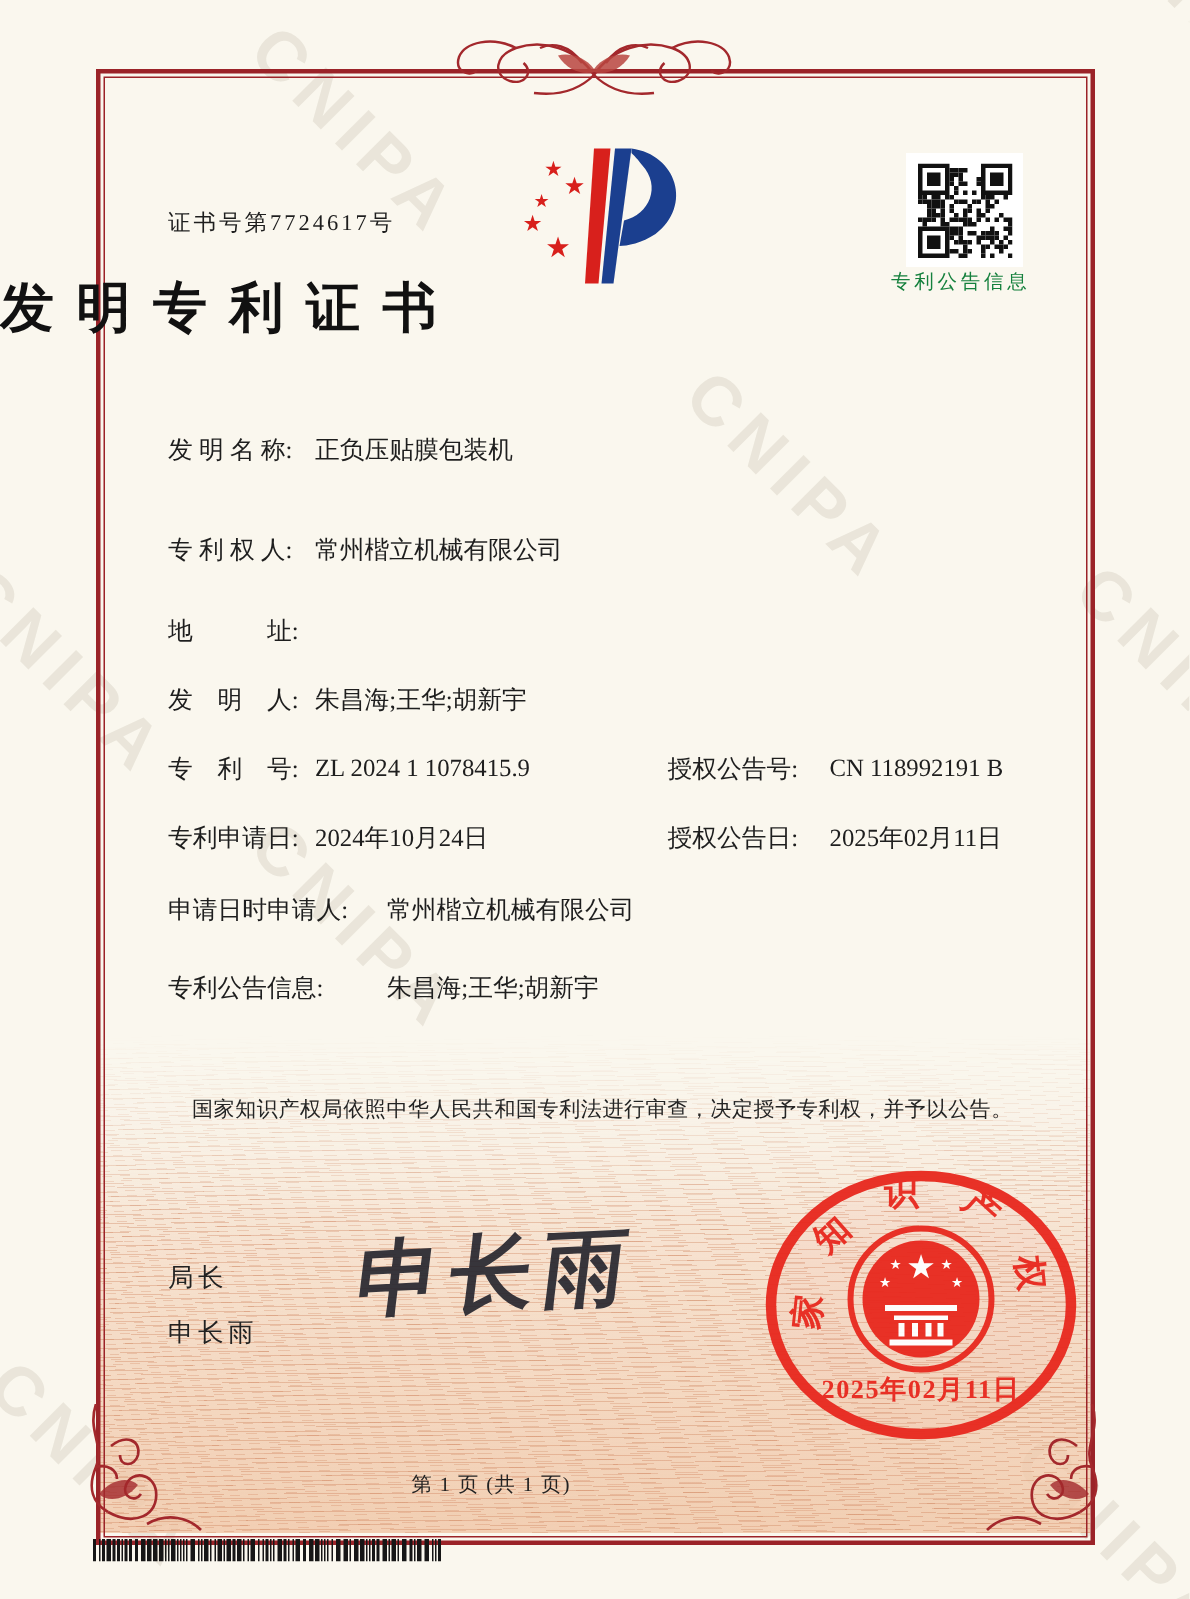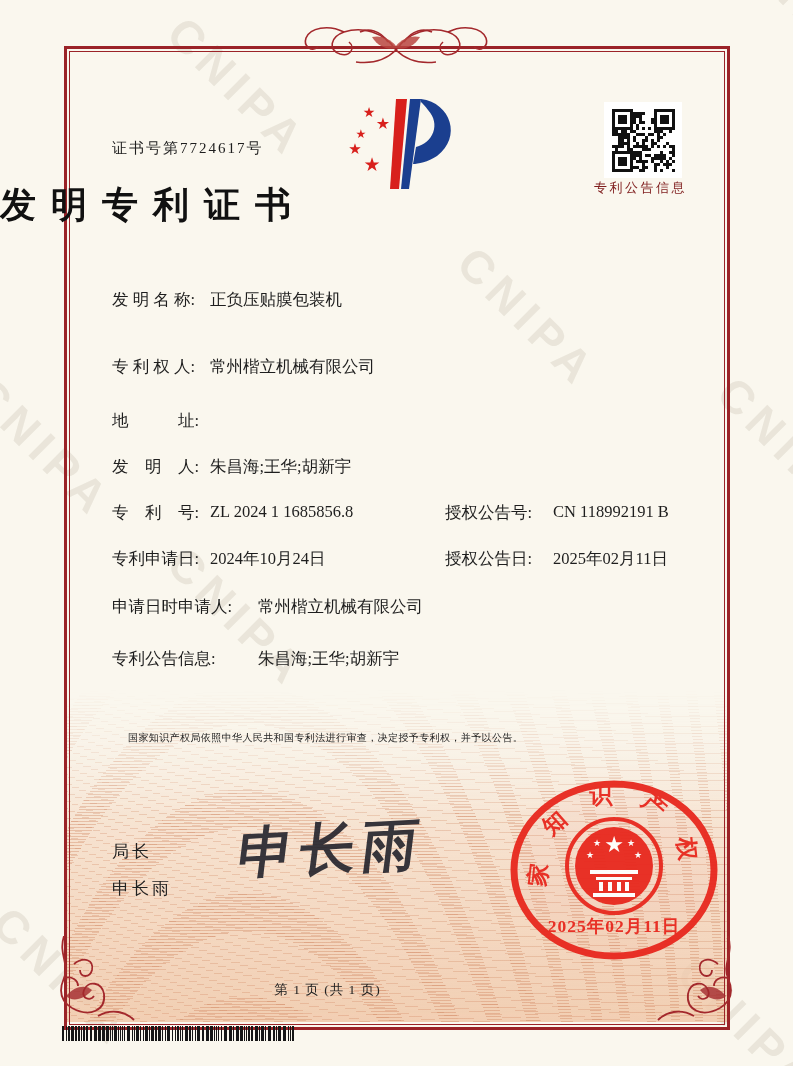--- a/index.html
+++ b/index.html
@@ -20,30 +20,30 @@
   
   .frame{position:absolute;left:64px;top:46px;width:660px;height:978px;
          border:3px solid #9b2328;z-index:2;}
   .frame-inner{position:absolute;left:2px;top:2px;right:2px;bottom:2px;border:1px solid #9b2328;}
   .orn{position:absolute;z-index:3;}
   
   .certno{position:absolute;left:112px;top:99px;font-size:15px;letter-spacing:2px;z-index:4;margin-top:40px;}
   .title{position:absolute;left:0;width:792px;top:181px;text-align:left;font-size:36px;
          font-weight:bold;letter-spacing:15px;color:#111;z-index:4;}
   .lbl,.val{position:absolute;font-size:16.5px;white-space:nowrap;z-index:4;color:#1e1e1e;text-align:right;}
-  .stmt{position:absolute;font-size:10px;letter-spacing:0.4px;color:#242424;z-index:4;white-space:nowrap;}
+  .stmt{position:absolute;font-size:14px;letter-spacing:0.4px;color:#242424;z-index:4;white-space:nowrap;}
   .officer{position:absolute;left:112px;font-family:Liberation Sans, sans-serif;
            font-size:17px;letter-spacing:3px;color:#222;z-index:4;}
   .sig{position:absolute;left:238px;top:812px;font-size:56px;color:#23232c;z-index:4;
        transform:rotate(-3deg) skewX(-10deg);letter-spacing:6px;font-weight:bold;opacity:.9;
        font-family:"DejaVu Serif",serif;}
   .qrbox{position:absolute;left:604px;top:102px;width:78px;height:76px;background:#fff;z-index:4;
          display:flex;align-items:center;justify-content:center;}
   .qrlabel{position:absolute;left:594px;top:179px;font-size:13px;letter-spacing:2.5px;
-           color:#7f1d1d;z-index:4;}
+           color:#15803d;z-index:4;}
   .footer{position:absolute;left:0;width:655px;top:981px;text-align:center;font-size:13.5px;
           letter-spacing:1px;z-index:4;color:#222;}
   .logo{position:absolute;left:338px;top:93px;z-index:4;}
   .sealwrap{position:absolute;left:506px;top:776px;z-index:5;opacity:.95;}
   .barcode{position:absolute;left:62px;top:1026px;z-index:3;}
 </style>
 </head>
 <body>
 
 <div class="page">
@@ -279,21 +279,21 @@
 
   <span class="lbl" style="left:112px;top:356px">专 利 权 人:</span>
   <span class="val" style="left:210px;top:356px">常州楷立机械有限公司</span>
 
   <span class="lbl" style="left:112px;top:410px">地　　　址:</span>
 
   <span class="lbl" style="left:112px;top:456px">发　明　人:</span>
   <span class="val" style="left:210px;top:456px">朱昌海;王华;胡新宇</span>
 
   <span class="lbl" style="left:112px;top:502px">专　利　号:</span>
-  <span class="val" style="left:210px;top:502px">ZL 2024 1 1685856.8</span>
+  <span class="val" style="left:210px;top:502px">ZL 2024 1 1078415.9</span>
   <span class="lbl" style="left:445px;top:502px">授权公告号:</span>
   <span class="val" style="left:553px;top:502px">CN 118992191 B</span>
 
   <span class="lbl" style="left:112px;top:548px">专利申请日:</span>
   <span class="val" style="left:210px;top:548px">2024年10月24日</span>
   <span class="lbl" style="left:445px;top:548px">授权公告日:</span>
   <span class="val" style="left:553px;top:548px">2025年02月11日</span>
 
   <span class="lbl" style="left:112px;top:596px">申请日时申请人:</span>
   <span class="val" style="left:258px;top:596px">常州楷立机械有限公司</span>

